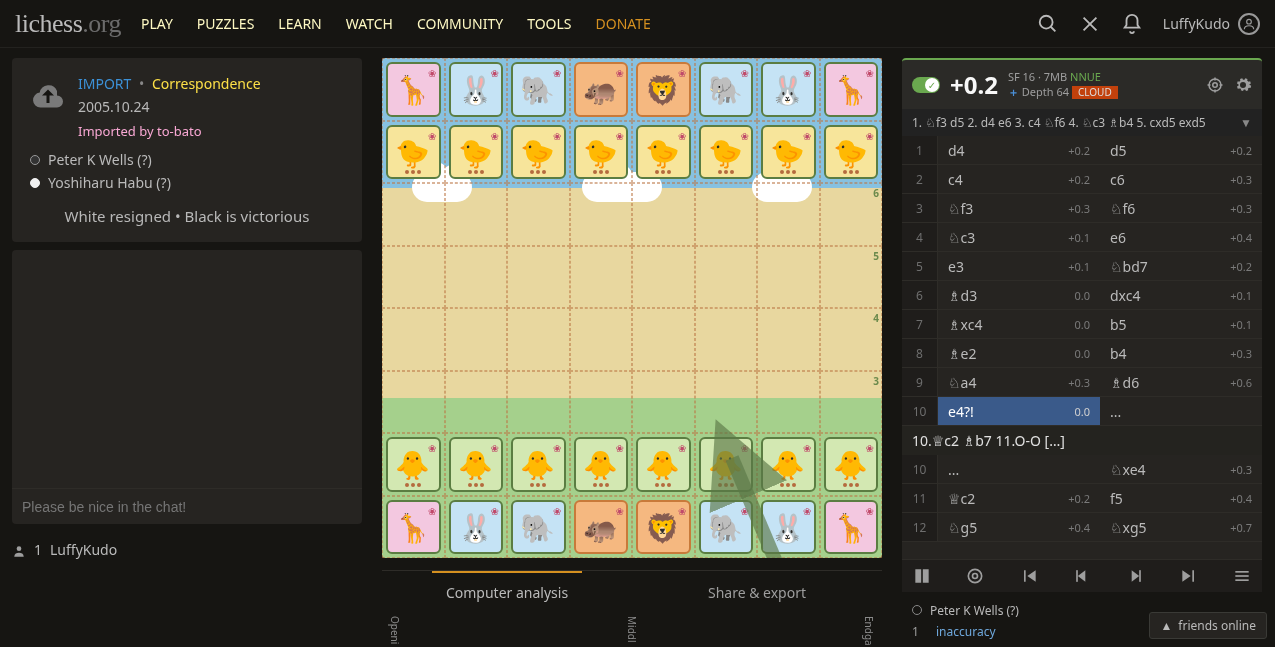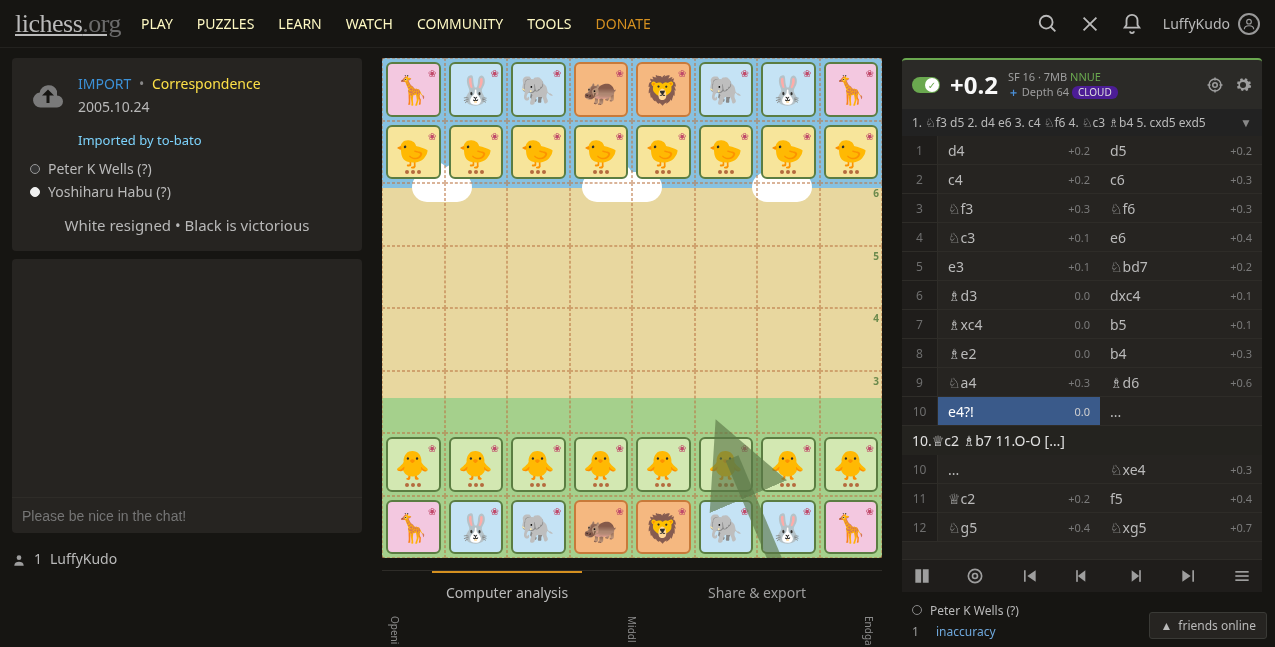--- a/index.html
+++ b/index.html
@@ -20,21 +20,20 @@
   align-items: center;
   padding: 0 15px;
   border-bottom: 1px solid rgba(255,255,255,0.06);
 }
 .logo {
   font-family: serif;
   font-size: 26px;
   color: #bababa;
   letter-spacing: -0.5px;
   margin-right: 20px;
-  text-decoration: underline;
 }
 .logo .org { color: #6b6b6b; }
 .nav { display: flex; gap: 24px; }
 .nav a { font-size: 14px; color: #fef9c3; }
 .nav a.donate { color: #d59020; }
 .header-right { margin-left: auto; display: flex; align-items: center; gap: 20px; }
 .header-right .icn { display:flex; align-items:center; justify-content:center; width:22px; height:22px; color:#bababa; }
 .username { display:flex; align-items:center; gap:8px; font-size:14px; }
 .avatar-icn { width:22px; height:22px; border:2px solid #999; border-radius:50%; display:flex; align-items:center; justify-content:center; }
 
@@ -49,21 +48,21 @@
   background: #262421;
   border-radius: 4px;
   padding: 16px 18px;
 }
 .game-info { display:flex; gap:12px; }
 .cloud-upload-icn { width:36px; margin-top:2px; color:#7a7a7a; }
 .gi-links .import { color:#3c91d7; }
 .gi-links .sep { color:#888; margin:0 4px; }
 .gi-links .corr { color:#fde047;margin-top:23px; }
 .gi-date { margin-top:4px; color:#b8b8b8; }
-.gi-by { margin-top:15px; color:#7dd3fc; font-size:13px;}
+.gi-by { margin-top:6px; color:#f9a8d4; font-size:13px;}
 .players { margin-top:10px; }
 .player-row { display:flex; align-items:center; gap:8px; margin-top:4px; font-size:14px; }
 .dot { width:10px; height:10px; border-radius:50%; border:1.5px solid #999; flex-shrink:0; }
 .dot.black { background:#333; }
 .dot.white { background:#f0f0f0; border-color:#f0f0f0; }
 .result { text-align:center; margin-top:14px; color:#b8b8b8; font-size:15px; }
 
 
 .chat-card { background:#262421; border-radius:4px; display:flex; flex-direction:column; height:274px; }
 .chat-tabs { display:flex; border-bottom:1px solid #2e2c28; }
@@ -134,21 +133,21 @@
   width:28px; height:16px; border-radius:10px; background:#6aa84f;
   position:relative; flex-shrink:0;
 }
 .toggle::after {
   content:'✓'; position:absolute; right:1px; top:1px; width:14px; height:14px;
   background:#fff; border-radius:50%; font-size:10px; text-align:center; line-height:14px; color:#6aa84f;
 }
 .eval { font-size:24px; font-weight:bold; color:#f8f8f8; }
 .eng-info { font-size:11px; color:#9e9e9e; line-height:1.3; }
 .eng-info .nnue { color:#6aa84f; }
-.cloud-badge { display:inline-block; background:#4c1d95; border-radius:6px; padding:0 6px; font-size:10px; color:#dedede; }
+.cloud-badge { display:inline-block; background:#c2410c; border-radius:0; padding:0 6px; font-size:10px; color:#dedede; }
 .plus-icn { color:#4a90d9; font-weight:bold; }
 .eng-icons { margin-left:auto; display:flex; gap:10px; color:#9e9e9e; }
 .eng-icons .icn { width:18px; height:18px; }
 
 .pv-line {
   background:#222; padding:5px 10px; font-size:12px; color:#bababa;
   display:flex; align-items:center; justify-content:space-between;
 }
 .pv-line .caret { color:#888; }
 

